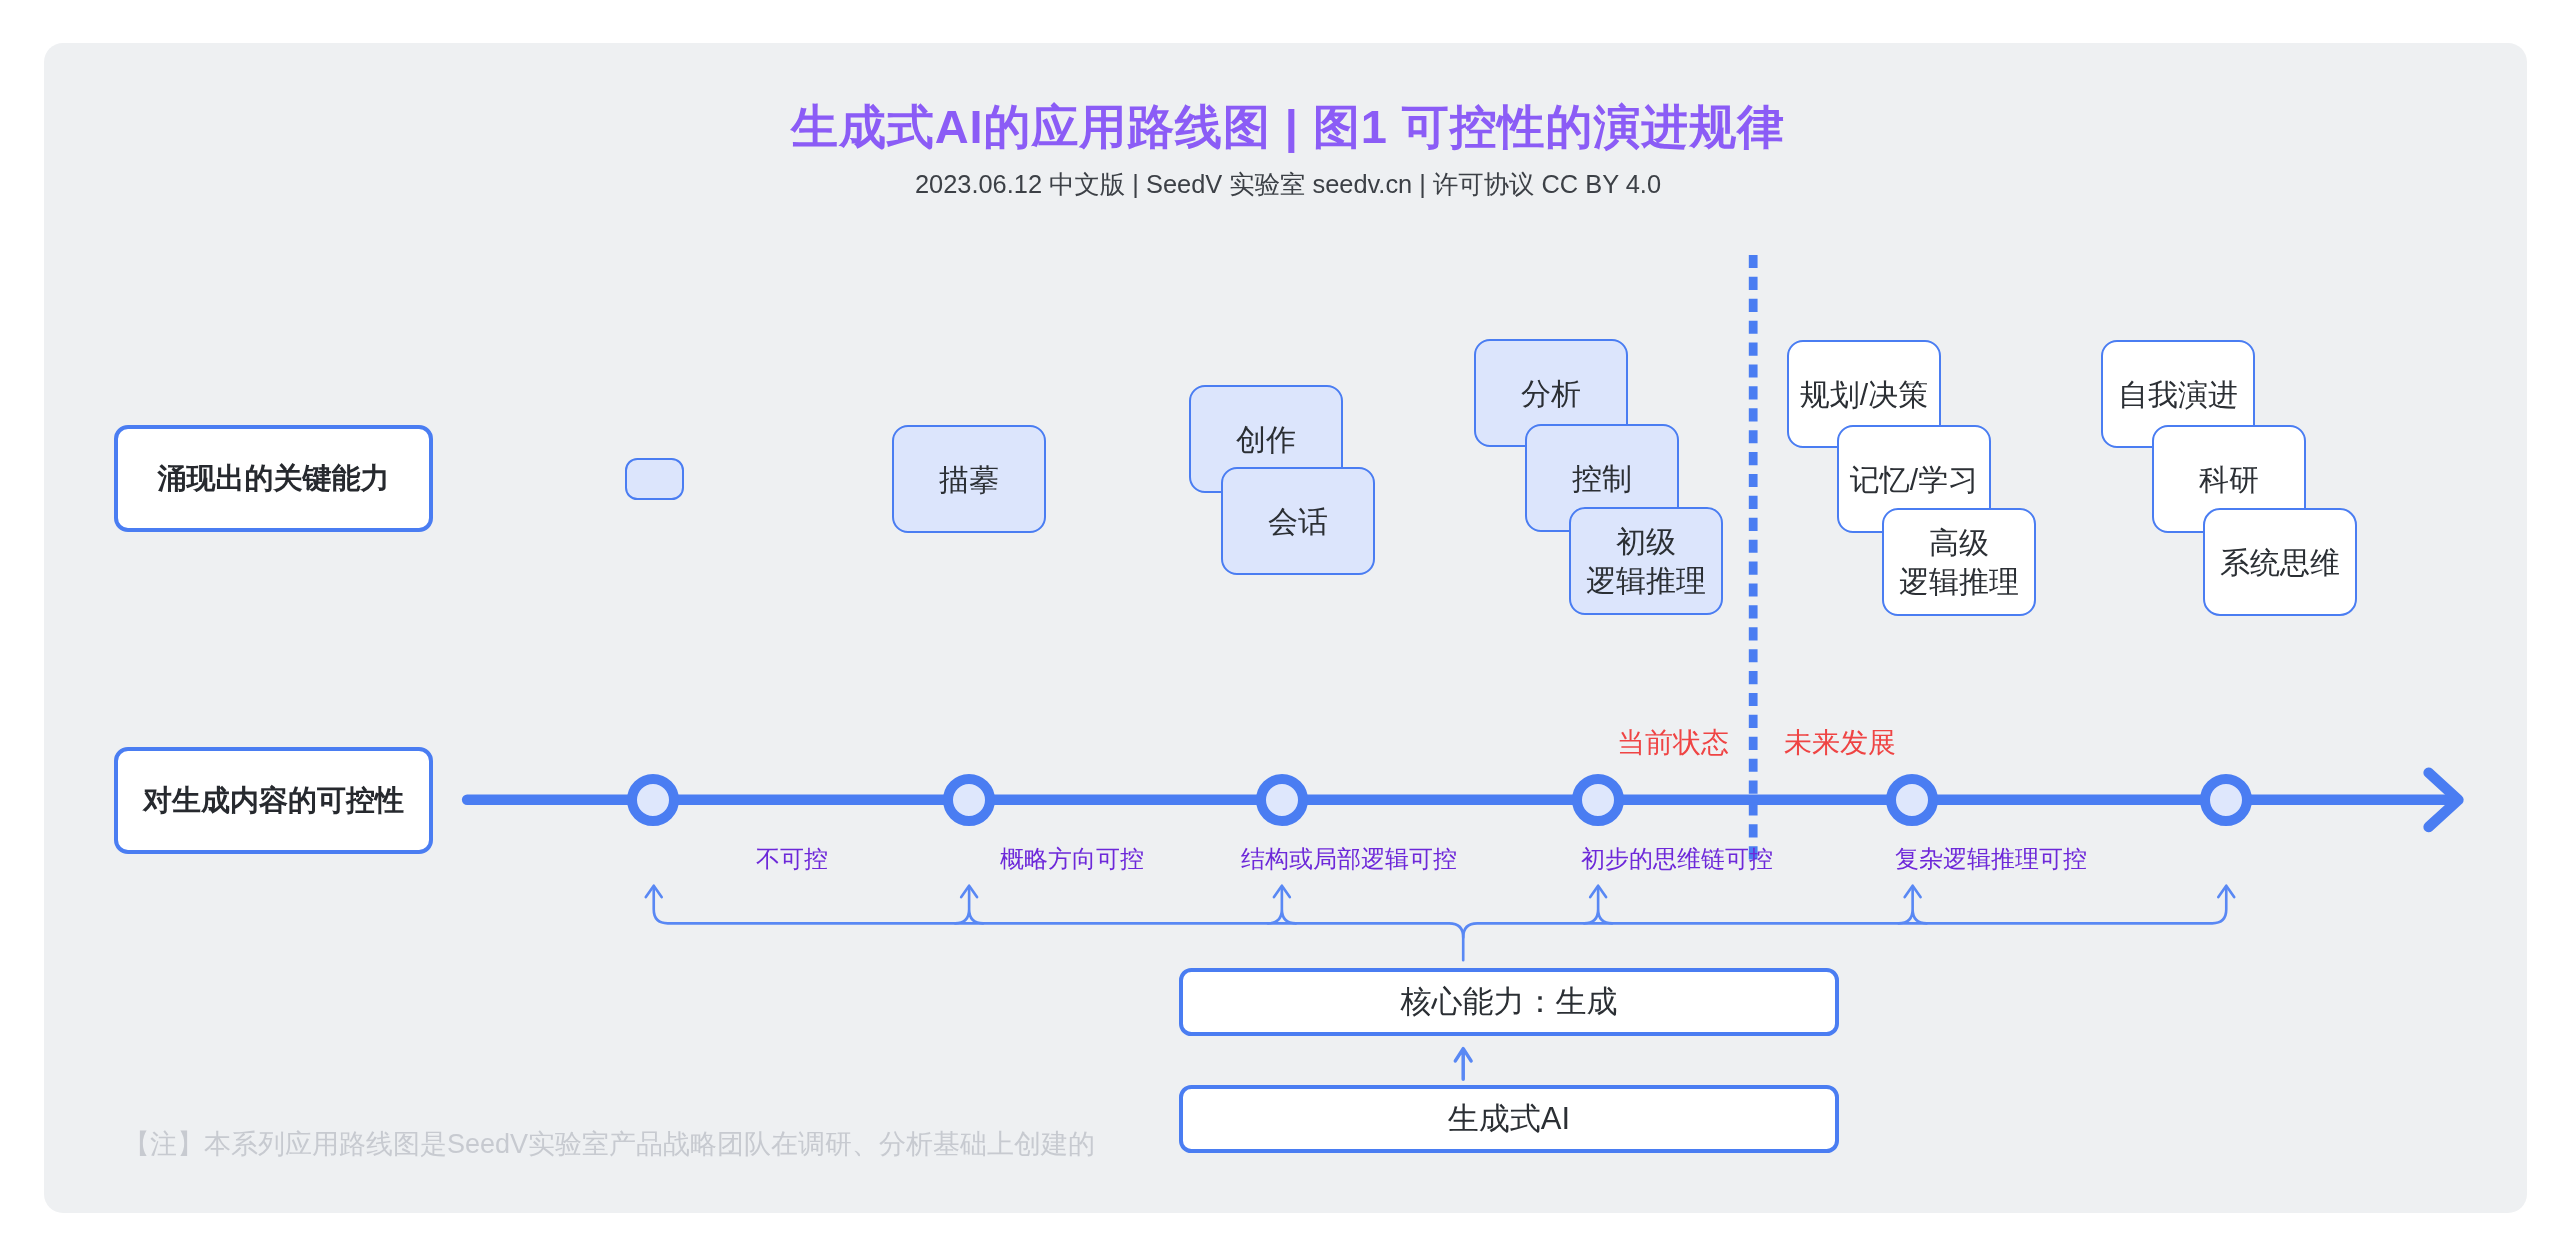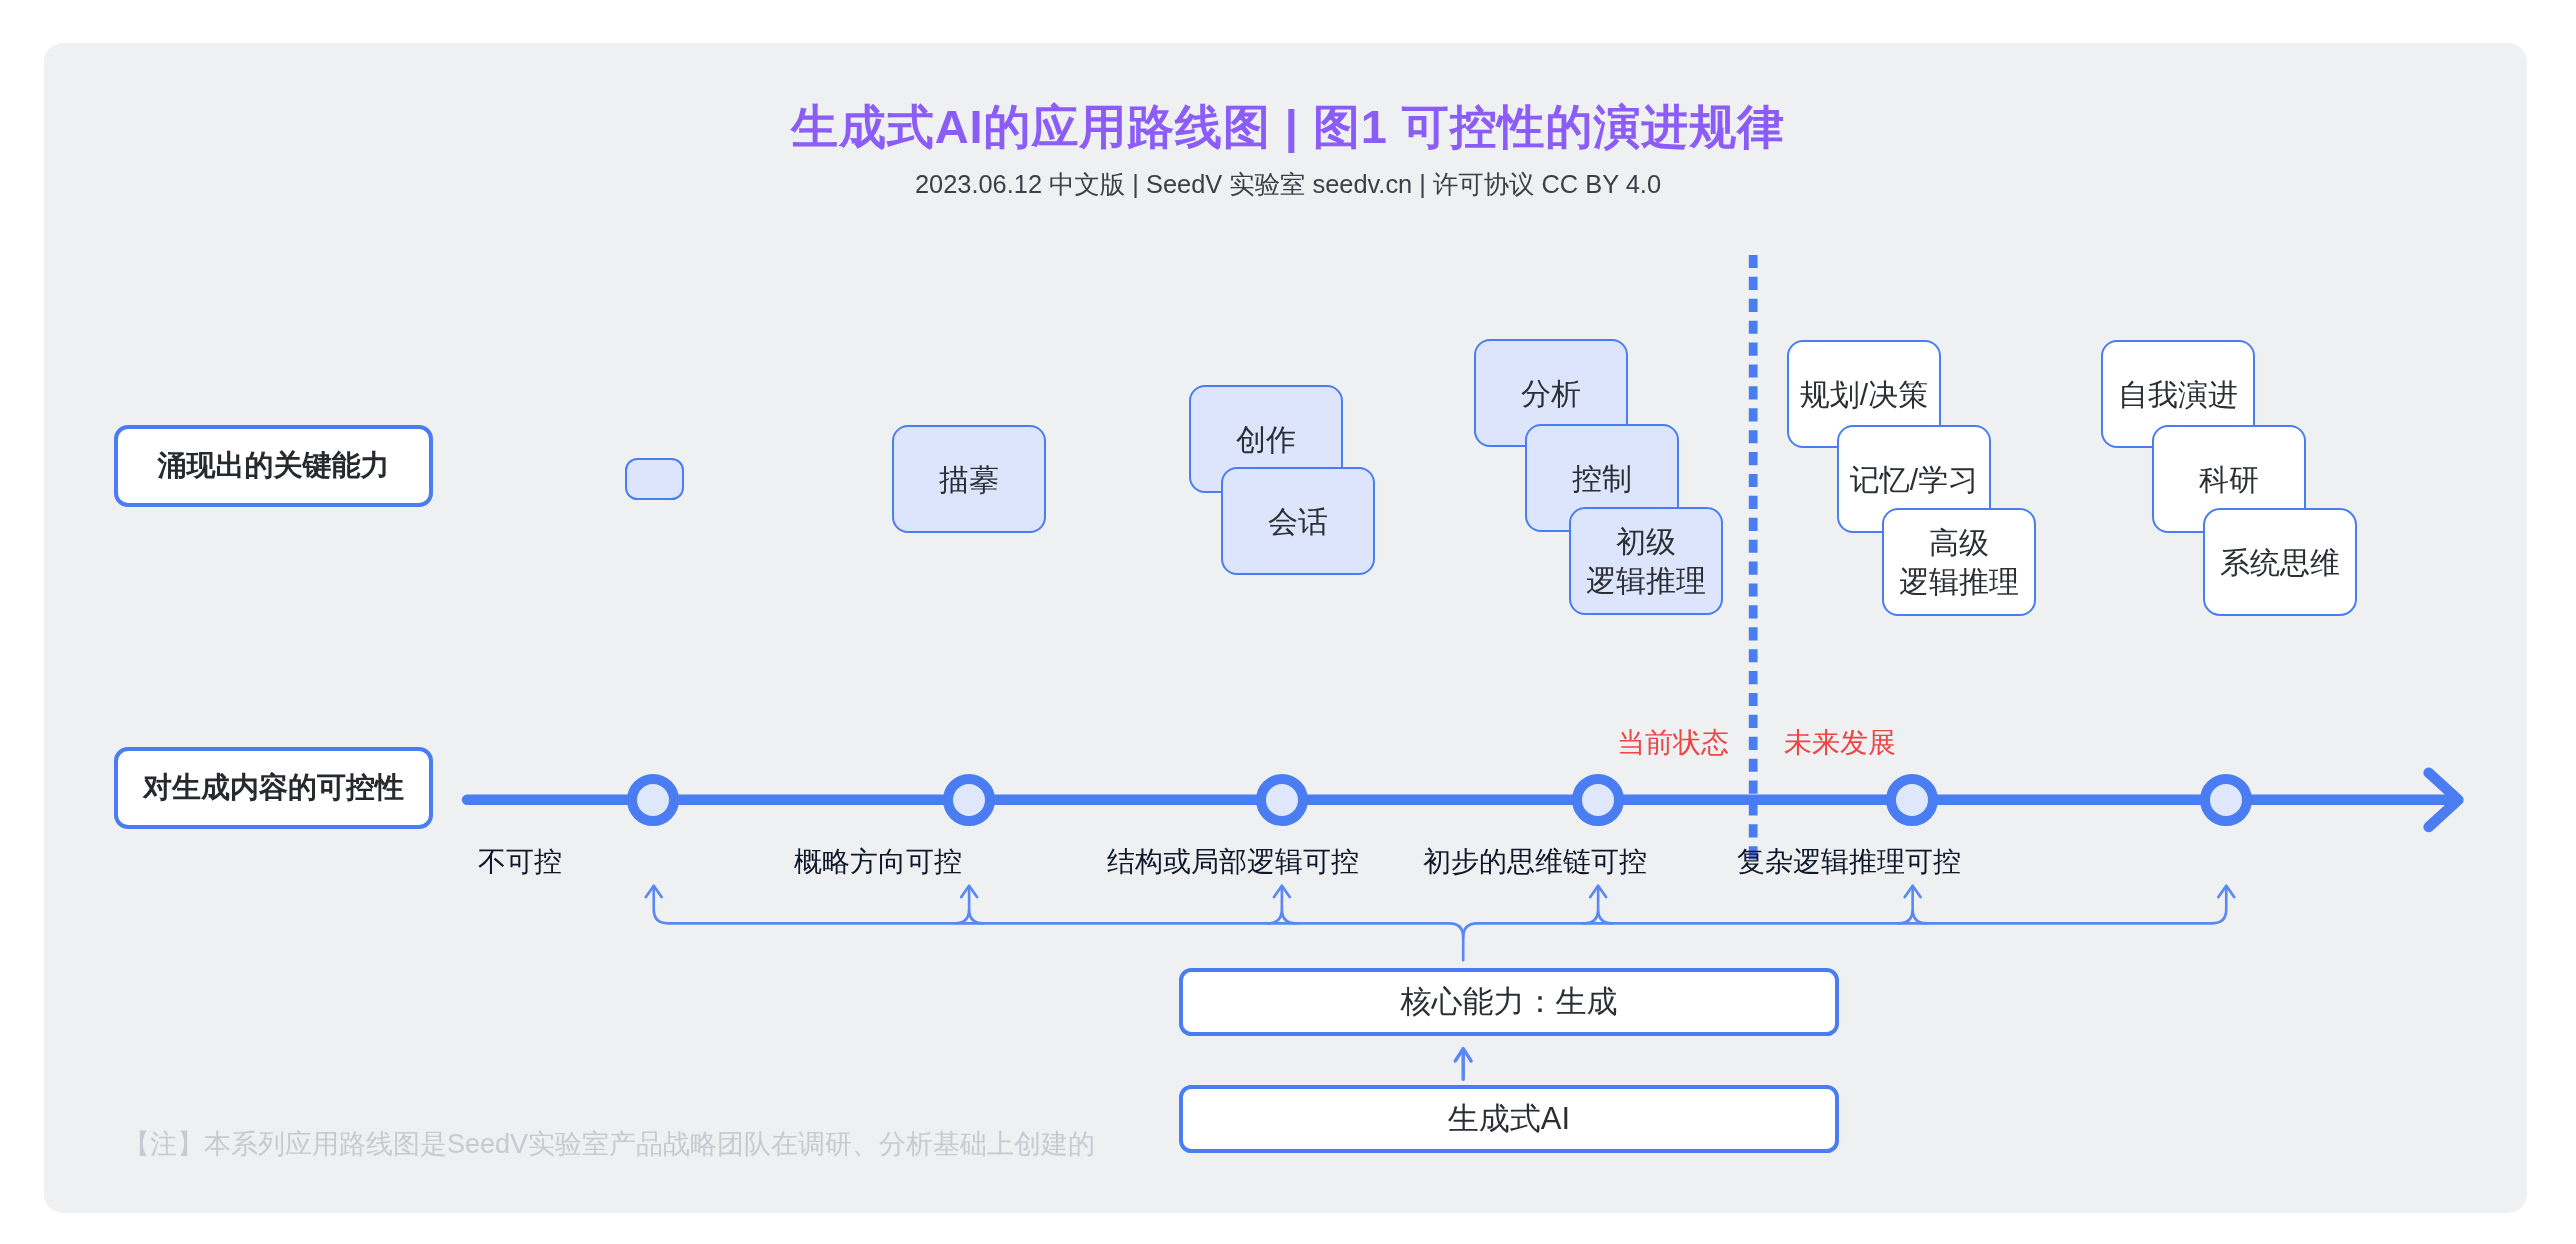--- a/index.html
+++ b/index.html
@@ -33,21 +33,21 @@
     left: 0; top: 168px;
     width: 2576px;
     text-align: center;
     font-size: 25.4px;
     font-weight: 400;
     color: #3c4046;
   }
   .row-label {
     position: absolute;
     left: 114px;
-    width: 319px; height: 82px;
+    width: 319px; height: 107px;
     box-sizing: border-box;
     background: #ffffff;
     border: 4.4px solid #4a7df2;
     border-radius: 14px;
     display: flex; align-items: center; justify-content: center;
     font-size: 29px; font-weight: 700; color: #26292e;
   }
   .card {
     position: absolute;
     box-sizing: border-box;
@@ -64,22 +64,22 @@
   .node {
     position: absolute;
     width: 32px; height: 32px;
     background: #dee7fc;
     border: 10.5px solid #4a7df2;
     border-radius: 50%;
   }
   .stage-label {
     position: absolute;
     width: 350px; top: 843px;
-    text-align: left;
-    font-size: 28px; color: #0f172a;
+    text-align: right;
+    font-size: 24px; color: #6d28d9;
   }
   .phase-label {
     position: absolute;
     top: 724px;
     width: 263px;
     font-size: 28px; color: #ef4444;
   }
   .bottom-box {
     position: absolute;
     left: 1179px;

